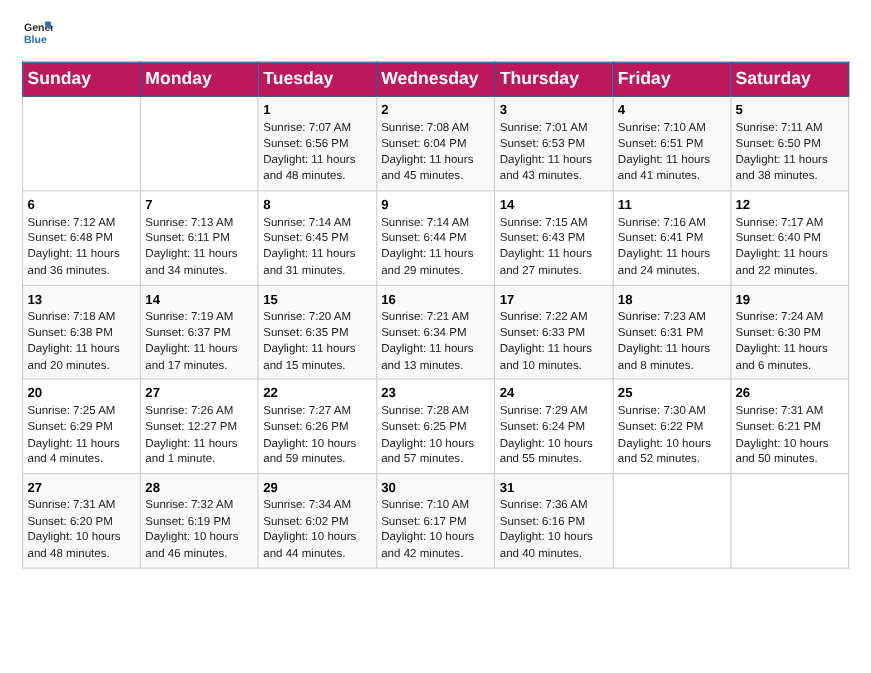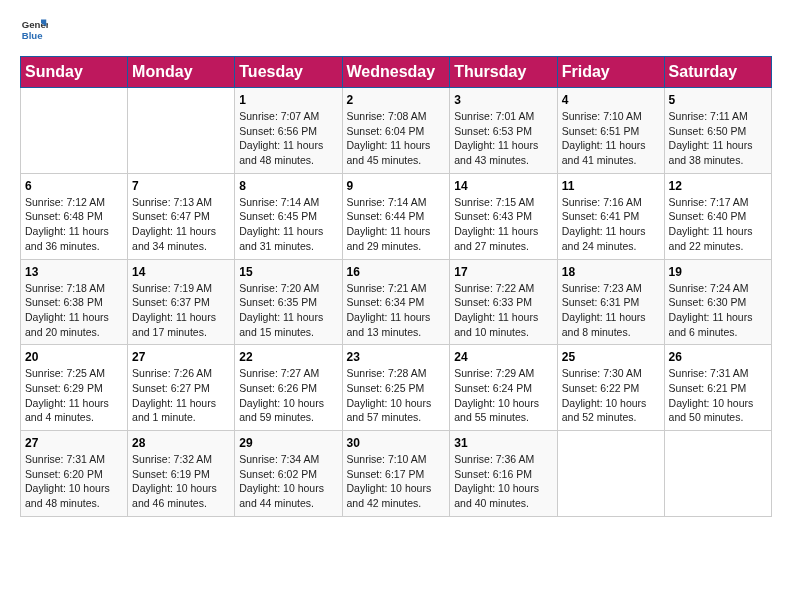--- a/index.html
+++ b/index.html
@@ -162,21 +162,21 @@
         <div class="cell-content">
           <span>Sunrise: 7:12 AM</span><br>
           <span>Sunset: 6:48 PM</span><br>
           <span>Daylight: 11 hours and 36 minutes.</span>
         </div>
       </td>
         <td>
         <span class="day-number">7</span>
         <div class="cell-content">
           <span>Sunrise: 7:13 AM</span><br>
-          <span>Sunset: 6:47 PM</span><br>
+          <span>Sunset: 6:11 PM</span><br>
           <span>Daylight: 11 hours and 34 minutes.</span>
         </div>
       </td>
         <td>
         <span class="day-number">8</span>
         <div class="cell-content">
           <span>Sunrise: 7:14 AM</span><br>
           <span>Sunset: 6:45 PM</span><br>
           <span>Daylight: 11 hours and 31 minutes.</span>
         </div>
@@ -278,21 +278,21 @@
         <div class="cell-content">
           <span>Sunrise: 7:25 AM</span><br>
           <span>Sunset: 6:29 PM</span><br>
           <span>Daylight: 11 hours and 4 minutes.</span>
         </div>
       </td>
         <td>
         <span class="day-number">27</span>
         <div class="cell-content">
           <span>Sunrise: 7:26 AM</span><br>
-          <span>Sunset: 6:27 PM</span><br>
+          <span>Sunset: 12:27 PM</span><br>
           <span>Daylight: 11 hours and 1 minute.</span>
         </div>
       </td>
         <td>
         <span class="day-number">22</span>
         <div class="cell-content">
           <span>Sunrise: 7:27 AM</span><br>
           <span>Sunset: 6:26 PM</span><br>
           <span>Daylight: 10 hours and 59 minutes.</span>
         </div>

